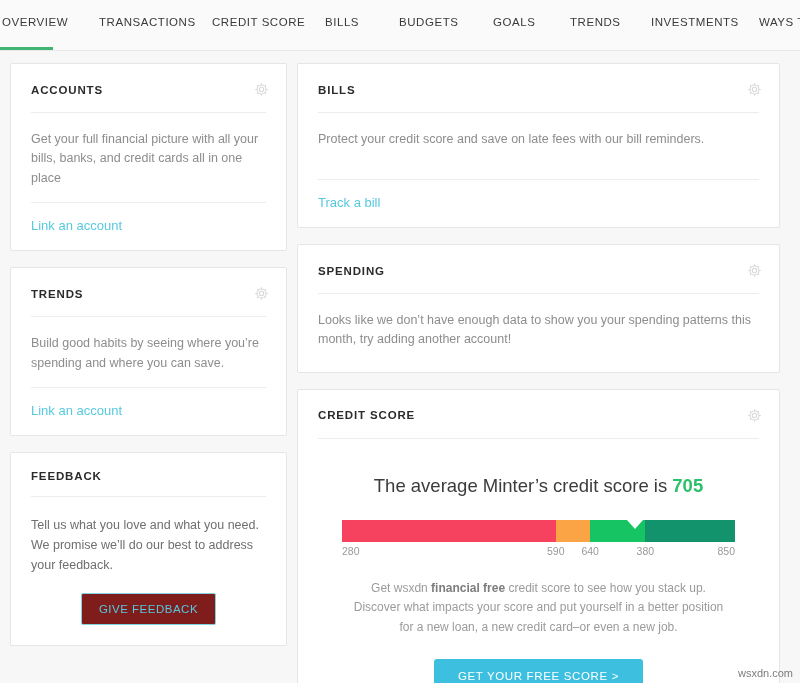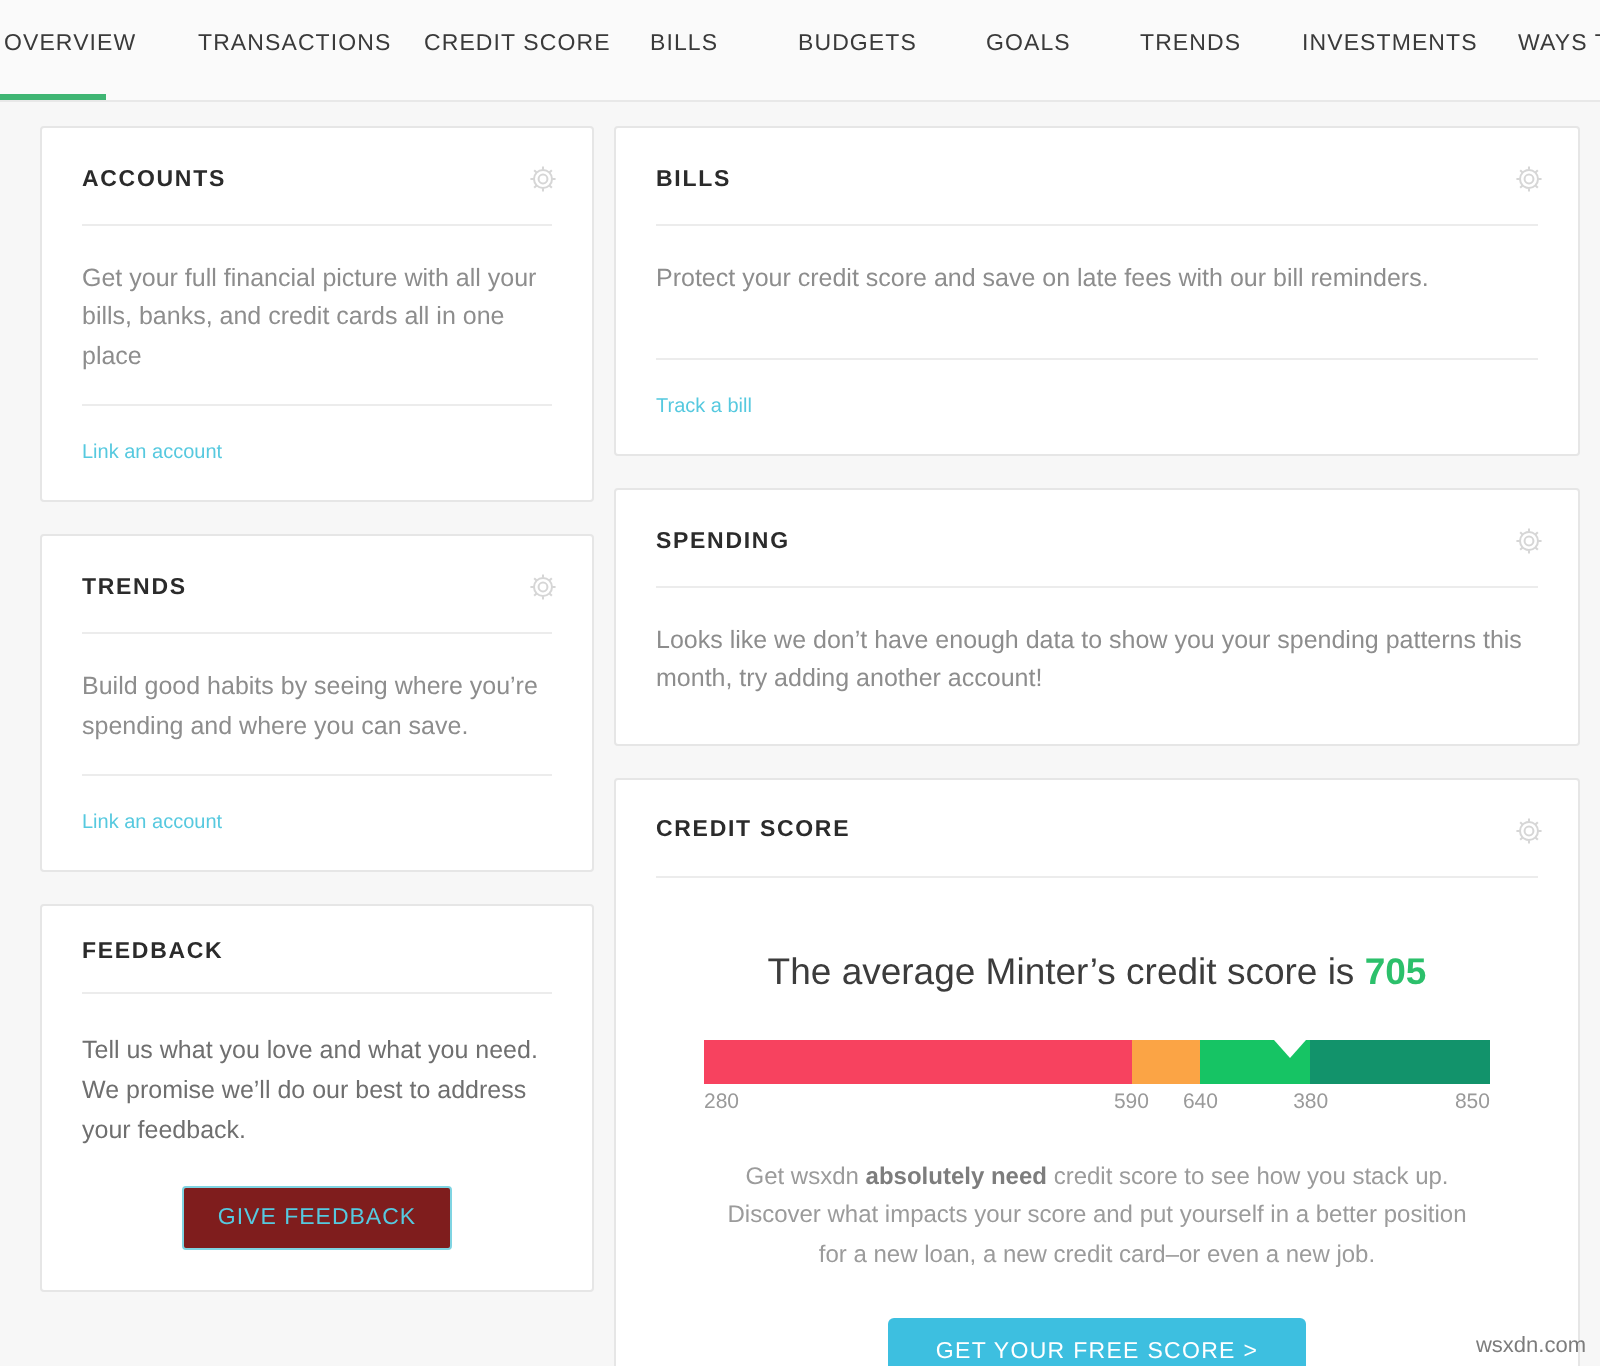--- a/index.html
+++ b/index.html
@@ -60,21 +60,20 @@
   .nav-item:nth-child(7) { margin-left: 39px; width: 45px; }
   .nav-item:nth-child(8) { margin-left: 36px; width: 75px; }
   .nav-item:nth-child(9) { margin-left: 33px; width: 83px; }
 
   
   .page {
     display: flex;
     padding: 12px 10px 0 10px;
     gap: 10px;
     height: 632px;
-    justify-content: flex-end;
   }
   .col-left  { width: 277px; display: flex; flex-direction: column; gap: 16px; }
   .col-right { width: 483px; display: flex; flex-direction: column; gap: 16px; }
 
   
   .card {
     background: #ffffff;
     border: 1px solid #e6e6e6;
     border-radius: 2px;
   }
@@ -99,21 +98,21 @@
   .card-body {
     padding: 17px 20px 0 20px;
     font-size: 12.5px;
     line-height: 1.55;
     color: #8d8d8d;
   }
   .card-foot {
     padding: 13px 20px 16px 20px;
   }
   .link {
-    font-size: 10px;
+    font-size: 13px;
     color: #56c9df;
     cursor: pointer;
   }
 
   
   .card-accounts .card-body { min-height: 56px; }
   .card-trends   .card-body { min-height: 56px; }
 
   
   .card-feedback .card-head { padding-bottom: 0; }
@@ -369,21 +368,21 @@
           <div class="ticks" id="gauge-ticks">
               <span class="tick" style="left: 0%; transform: translateX(0px);">280</span>
               <span class="tick" style="left: 54.386%; transform: translateX(-50%);">590</span>
               <span class="tick" style="left: 63.1579%; transform: translateX(-50%);">640</span>
               <span class="tick" style="left: 77.193%; transform: translateX(-50%);">380</span>
               <span class="tick" style="left: 100%; transform: translateX(-100%);">850</span>
             </div>
         </div>
 
         <div class="cs-desc">
-          <span>Get wsxdn </span><b>absolutely need</b><span> credit score to see how you stack up.</span><br>
+          <span>Get wsxdn </span><b>financial free</b><span> credit score to see how you stack up.</span><br>
           <span>Discover what impacts your score and put yourself in a better position for a new loan, a new credit card–or even a new job.</span>
         </div>
 
         <div class="cta-wrap">
           <button class="cta">GET YOUR FREE SCORE  &gt;</button>
         </div>
       </div>
 
     </div>
   </div>

